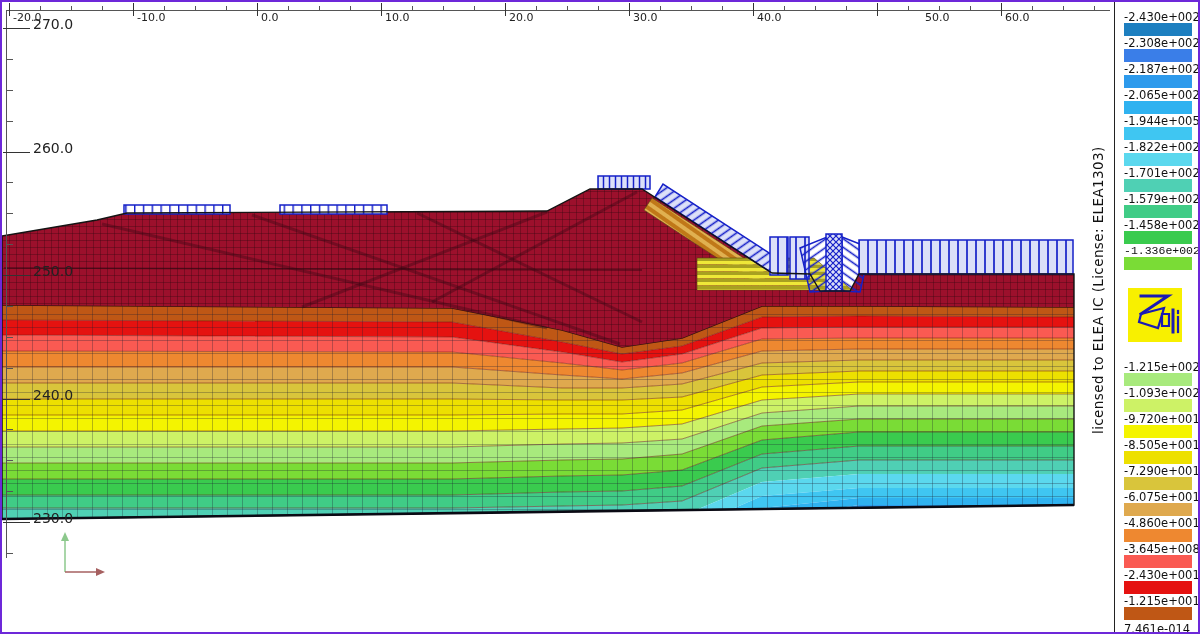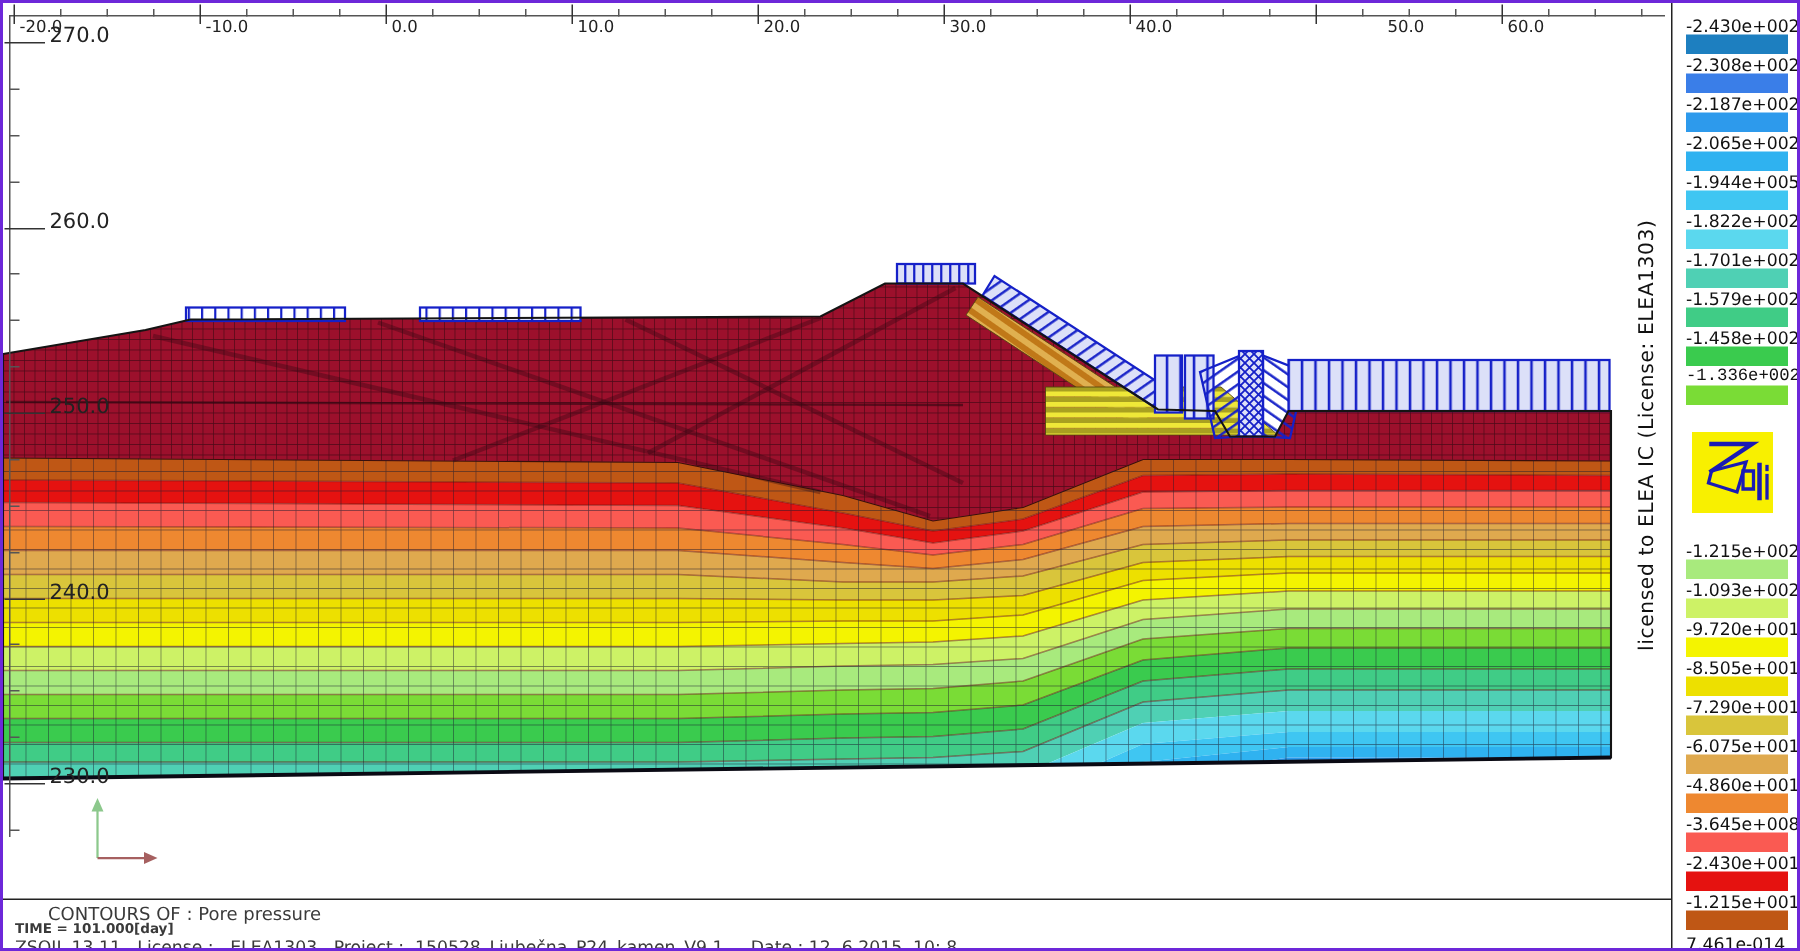--- a/index.html
+++ b/index.html
@@ -303,18 +303,13 @@
       <div class="lg-band" style="top: 423px; background: rgb(244, 244, 0);"></div>
       <div class="lg-band" style="top: 449px; background: rgb(237, 224, 0);"></div>
       <div class="lg-band" style="top: 475px; background: rgb(217, 197, 59);"></div>
       <div class="lg-band" style="top: 501px; background: rgb(223, 169, 78);"></div>
       <div class="lg-band" style="top: 527px; background: rgb(238, 136, 48);"></div>
       <div class="lg-band" style="top: 553px; background: rgb(250, 90, 82);"></div>
       <div class="lg-band" style="top: 579px; background: rgb(229, 18, 16);"></div>
       <div class="lg-band" style="top: 605px; background: rgb(191, 87, 21);"></div>
     </div>
 
-  <div class="statusbar">
-    <div class="st-line1">CONTOURS OF : Pore pressure</div>
-    <div class="st-line2">TIME = 101.000[day]</div>
-    <div class="st-line3">ZSOIL 13.11   License :   ELEA1303   Project :  150528_Ljubečna_P24_kamen_V9.1     Date : 12. 6.2015  10: 8</div>
-  </div>
 </div>
 
 </body></html>

